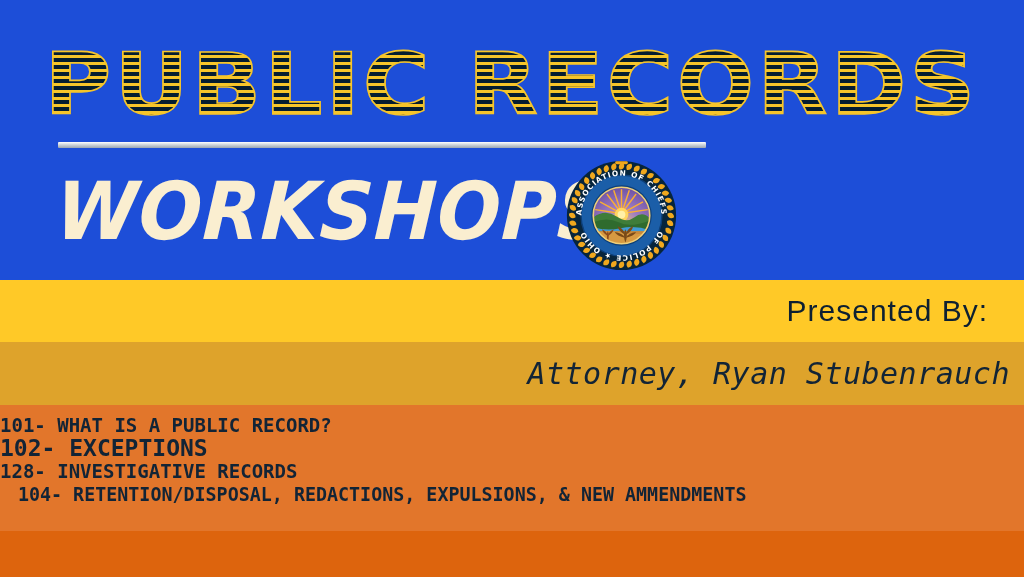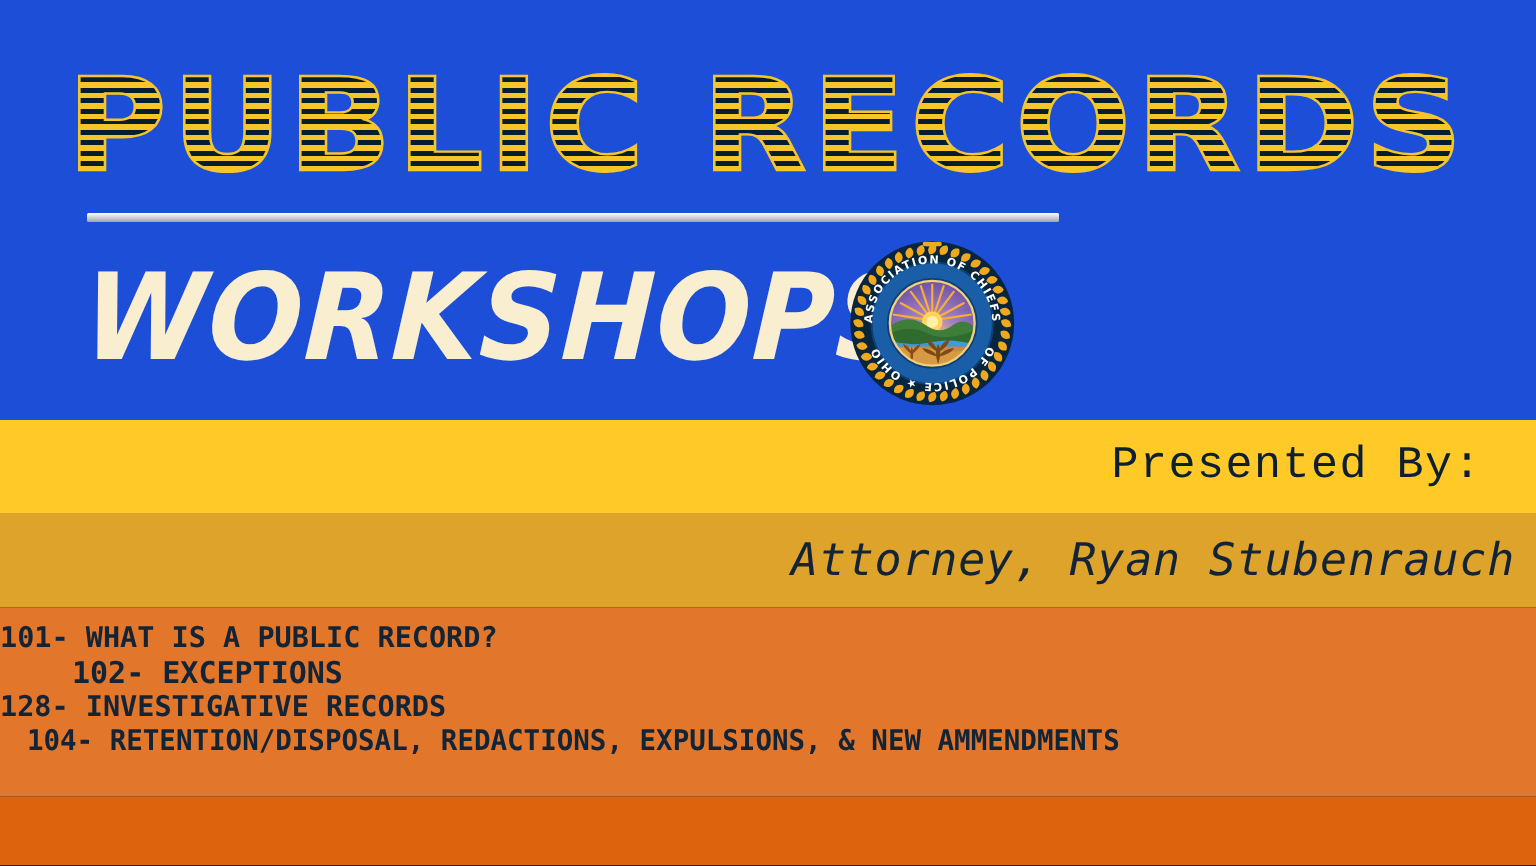--- a/index.html
+++ b/index.html
@@ -90,21 +90,21 @@
   
   .band { position:absolute; left:0; width:1024px; }
   .band-yellow { top:280px; height:62px;  background:#ffc927; }
   .band-amber  { top:342px; height:63px;  background:#dea32b; }
   .band-orange { top:405px; height:126px; background:#e2762b; }
   .band-deep   { top:531px; height:46px;  background:#dd640d; }
 
   .presented {
     position:absolute; right:36px; top:280px; height:62px;
     display:flex; align-items:center;
-    font-family:Liberation Mono, monospace;
+    font-family:Liberation Sans, sans-serif;
     font-size:30px;
     letter-spacing:1px;
     color:#0d2032;
     white-space:nowrap;
   }
   .attorney {
     position:absolute; right:14px; top:342px; height:63px;
     display:flex; align-items:center;
     font-family:"DejaVu Sans Mono", monospace;
     font-style:italic;
@@ -120,21 +120,21 @@
   }
   .course-line {
     font-family:"DejaVu Sans Mono", monospace;
     font-weight:bold;
     color:#122436;
     white-space:nowrap;
     line-height:23px;
     letter-spacing:0px;
   }
   .c1 { font-size:19px; }
-  .c2 { font-size:20px;padding-left:48px; }
+  .c2 { font-size:23px; }
   .c3 { font-size:19px; }
   .c4 { font-size:19px; transform:scaleX(0.965); }
 </style>
 </head>
 <body>
 
 <div class="slide">
 
   <div class="hero">
 

